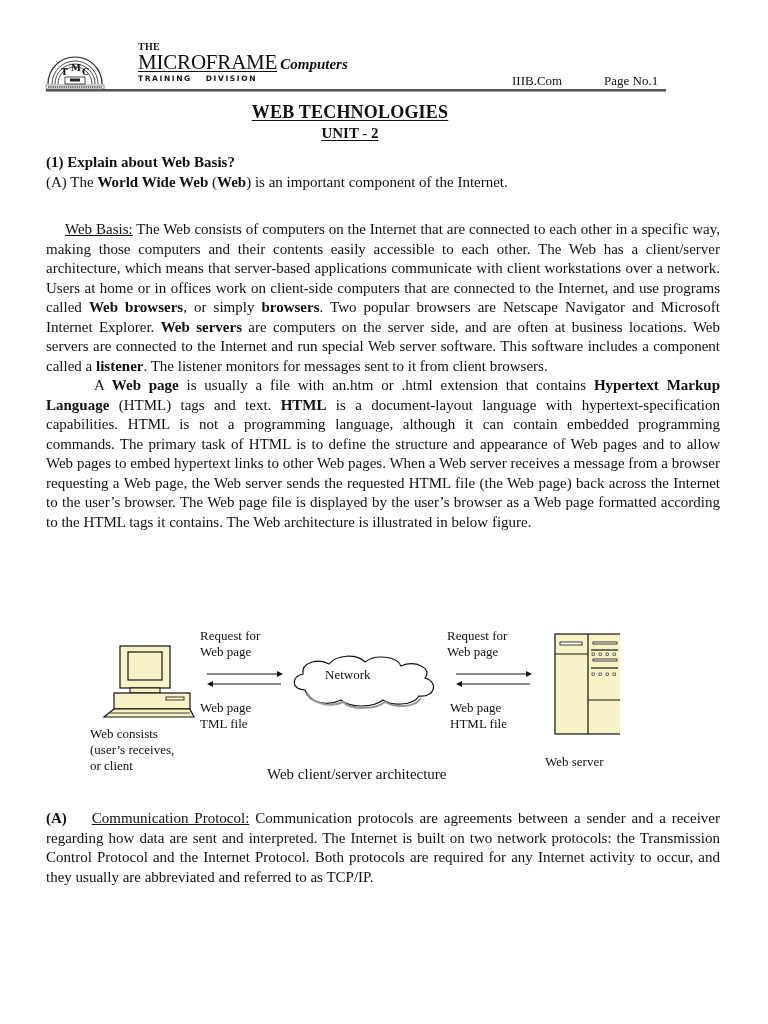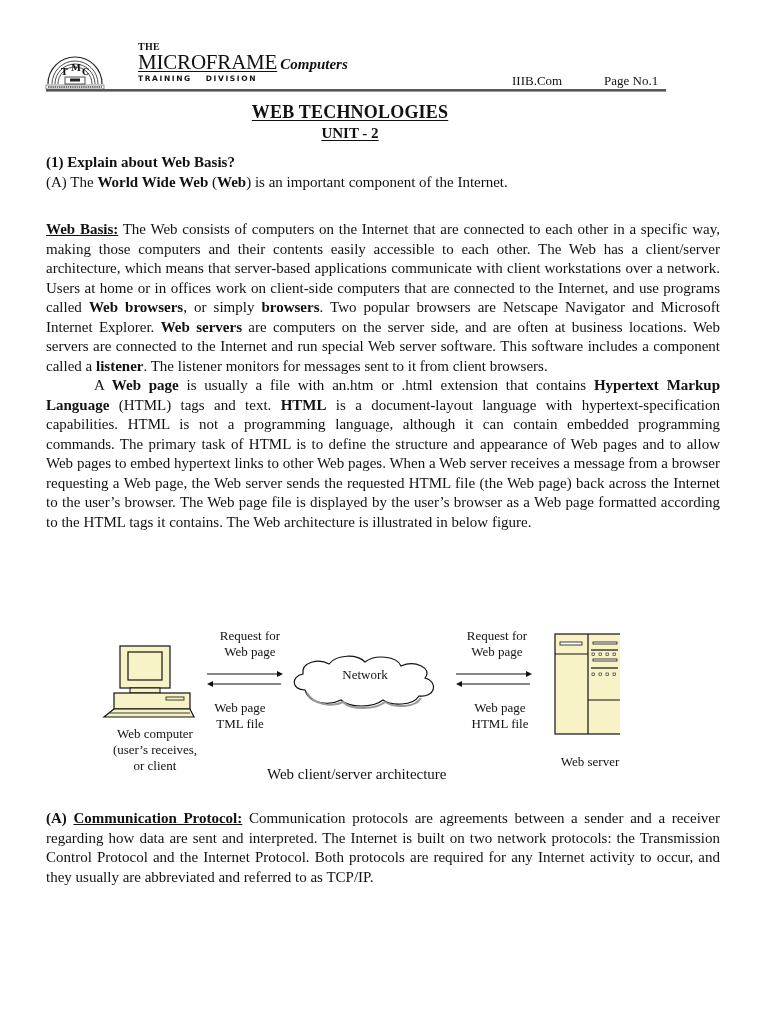--- a/index.html
+++ b/index.html
@@ -24,25 +24,25 @@
   .title { position:absolute; left:0; width:700px; text-align:center; font-weight:bold; text-decoration:underline; text-underline-offset:2px; }
   .title.main { top:102px; font-size:18px; letter-spacing:0.2px; }
   .title.unit { top:125px; font-size:15px; }
 
   
   .para { position:absolute; left:46px; width:674px; font-size:15px; line-height:19.5px; text-align:justify; }
   .para p { margin:0; }
   .indent { text-indent:48px; }
   .q { font-weight:bold; }
   b { font-weight:bold; }
-  .ul { text-decoration:underline; font-weight:bold; }
+  .ul { text-decoration:underline; font-weight:normal;margin-left:19px; }
 
   
   .fig { position:absolute; left:90px; top:620px; width:600px; height:170px; font-size:13px; line-height:16px; }
-  .fig .lbl { position:absolute; text-align:center; }
+  .fig .lbl { position:absolute; }
   .caption { position:absolute; left:267px; top:766px; font-size:15px; }
 </style>
 </head>
 <body>
 
 <div class="hdr">
   <svg class="logo" viewBox="0 0 62 42">
     <path d="M4 36 A27 27 0 0 1 58 36" fill="none" stroke="#222" stroke-width="1.2"></path>
     <path d="M8 36 A23 23 0 0 1 54 36" fill="none" stroke="#222" stroke-width="0.8"></path>
     <path d="M11 36 A20 20 0 0 1 51 36" fill="none" stroke="#222" stroke-width="0.8"></path>
@@ -89,21 +89,21 @@
   <svg style="position:absolute;left:10px;top:20px;" width="100" height="80" viewBox="0 0 100 80">
     <rect x="20" y="6" width="50" height="42" fill="#f7f3c6" stroke="#111" stroke-width="1.2"></rect>
     <rect x="28" y="12" width="34" height="28" fill="#f7f3c6" stroke="#111" stroke-width="1.2"></rect>
     <rect x="30" y="48" width="30" height="5" fill="#f7f3c6" stroke="#111" stroke-width="1"></rect>
     <rect x="14" y="53" width="76" height="16" fill="#f7f3c6" stroke="#111" stroke-width="1.2"></rect>
     <rect x="66" y="57" width="18" height="3" fill="#f7f3c6" stroke="#111" stroke-width="0.8"></rect>
     <path d="M14 69 L4 77 L94 77 L90 69 Z" fill="#f7f3c6" stroke="#111" stroke-width="1.2"></path>
     <line x1="10" y1="73" x2="90" y2="73" stroke="#111" stroke-width="0.8"></line>
   </svg>
   <div class="lbl" style="left:0;top:106px;width:130px;">
-    <div>Web computer</div>
+    <div>Web consists</div>
     <div>(user’s receives,</div>
     <div>or client</div>
   </div>
 
   <div class="lbl" style="left:110px;top:8px;width:100px;">
     <div>Request for</div>
     <div>Web page</div>
   </div>
   <svg style="position:absolute;left:115px;top:50px;" width="80" height="20" viewBox="0 0 80 20">
     <line x1="2" y1="4" x2="72" y2="4" stroke="#111" stroke-width="1"></line>

